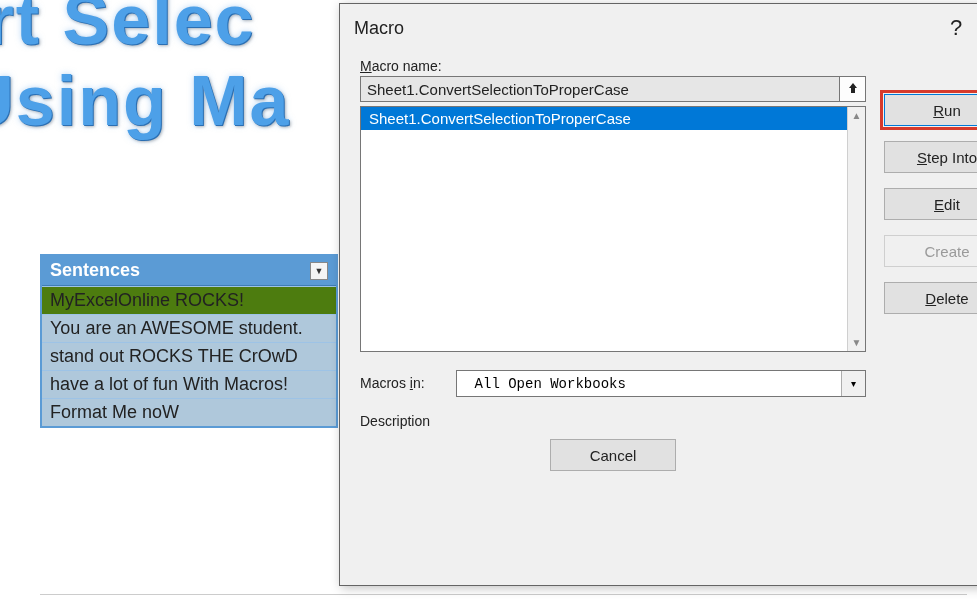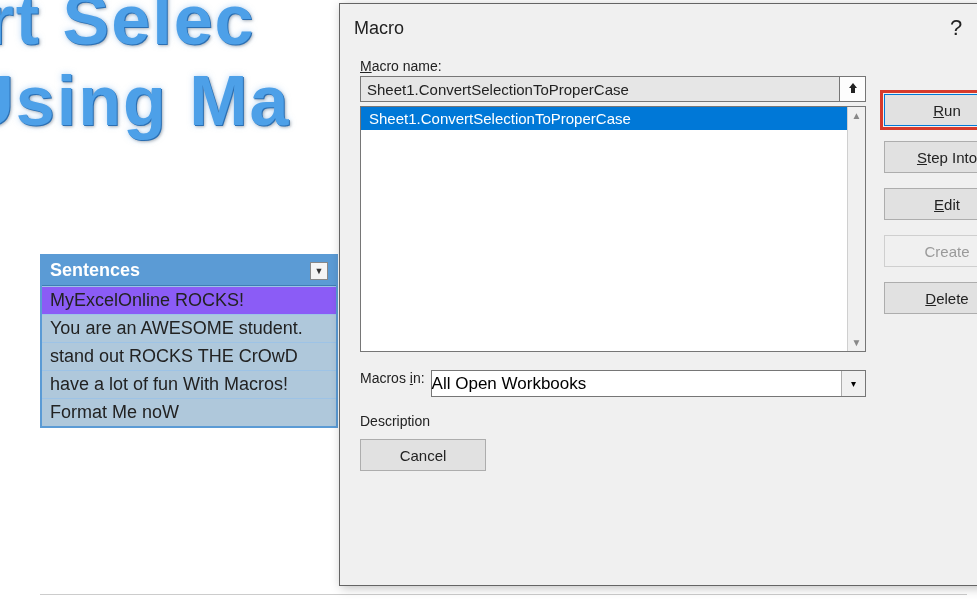--- a/index.html
+++ b/index.html
@@ -76,21 +76,21 @@
       color: #333;
     }
 
     .excel-table .row {
       padding: 3px 8px;
       border-top: 1px solid #9dc3e6;
       color: #222;
       white-space: nowrap;
     }
 
-    .excel-table .row.r0 { background: #8b5cf6; }
+    .excel-table .row.r0 { background: #4d7c0f; }
     .excel-table .row.r1 { background: #afc8db; }
     .excel-table .row.r2 { background: #afc8db; }
     .excel-table .row.r3 { background: #afc8db; }
     .excel-table .row.r4 { background: #afc8db; }
 
     
     .dialog {
       position: absolute;
       left: 339px;
       top: 3px;
@@ -251,59 +251,60 @@
     }
 
     .btn.disabled {
       color: #9a9a9a;
       background: #f0f0f0;
       border-color: #cfcfcf;
     }
 
     .macros-in-row {
       display: flex;
-      align-items: flex-start;
-      gap: 6px;
+      align-items: center;
+      gap: 31px;
       margin-top: 18px;
     }
 
     .dropdown {
       flex: 1;
       height: 27px;
       border: 1px solid #767676;
       background: #ffffff;
       display: flex;
       align-items: center;
       justify-content: space-between;
     }
 
     .dropdown .dd-text {
-      padding: 0 0;
-      font-size: 17px;
+      padding: 0 18px;
+      font-size: 14px;
+      font-family: Liberation Mono, monospace;
     }
 
     .dropdown .dd-arrow {
       width: 24px;
       height: 100%;
       border-left: 1px solid #adadad;
       background: #f0f0f0;
       display: flex;
       align-items: center;
       justify-content: center;
       font-size: 10px;
     }
 
     .desc-area {
       margin-top: 16px;
       flex: 1;
     }
 
     .bottom-row {
       display: flex;
-      justify-content: flex-start;
+      justify-content: center;
       padding-top: 8px;
     }
 
     .bottom-row .btn {
       width: 126px;
     }
 
     
     .bottom-hr {
       position: absolute;

